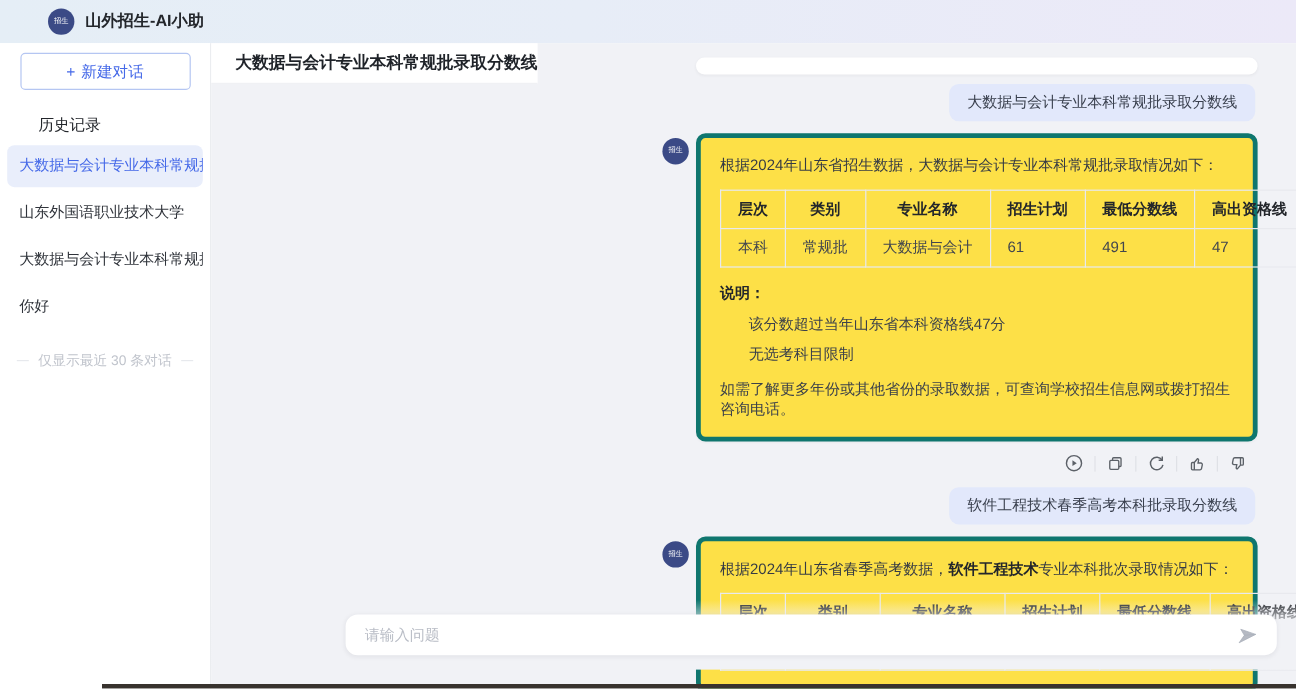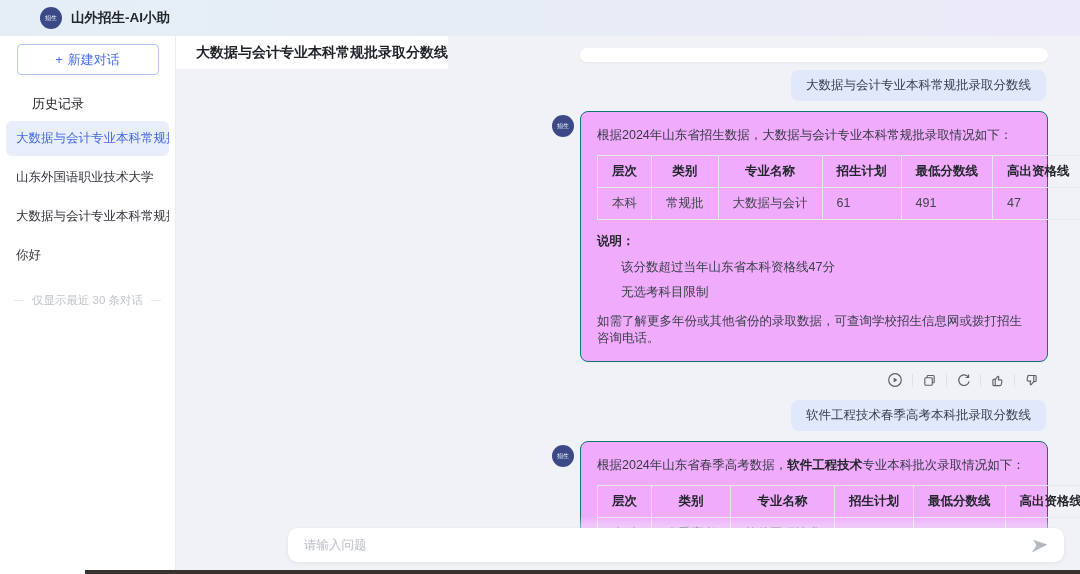--- a/index.html
+++ b/index.html
@@ -58,21 +58,21 @@
     padding:8px 15px; border-radius:8px; line-height:1.2;
   }
 
   .ai-row { display:flex; align-items:flex-start; gap:6px; margin:4px 0 6px; }
   .ai-avatar {
     width:22px; height:22px; border-radius:50%; background:var(--avatar_bg,#3b4a86);
     color:#fff; font-size:6px; line-height:1; display:flex; align-items:center; justify-content:center;
     flex:none; margin-top:4px;
   }
   .ai-card {
-    flex:1; min-width:0; background:#f0abfc; border:1px solid #0f766e; border-radius:8px;
+    flex:1; min-width:0; background:#fde047; border:4px solid #0f766e; border-radius:8px;
     padding:13px 16px 14px; font-size:12.5px; color:#363b44; line-height:1.35;
     box-shadow:0 1px 2px rgba(31,35,41,.03);
   }
   .ai-card .intro { margin:2px 0 11px; }
   .ai-card .intro b { color:#23262b; }
 
   table.data { border-collapse:collapse; }
   table.data th, table.data td { border:1px solid #e8e9ee; padding:7px 14px; font-size:12.5px; white-space:nowrap; }
   table.data th { font-weight:700; color:#23262b; text-align:center;margin-top:40px; }
   table.data td { color:#42464e; text-align:left; }
@@ -81,21 +81,21 @@
   .note-line { margin:9px 0 9px 24px; color:#3c414a; }
   .closing { margin-top:12px; color:#3c414a; }
 
   .actions { display:flex; justify-content:flex-end; align-items:center; margin:5px 0 4px; }
   .action-btn { padding:4px 9px; display:flex; align-items:center; cursor:pointer; background:none; border:none; }
   .action-btn svg { display:block; }
   .action-sep { width:1px; height:13px; background:#dfe1e6; }
 
   
   .input-dock {
-    position:absolute; left:0; right:0; bottom:0; height:58px;
+    position:absolute; left:0; right:0; bottom:16px; height:58px;
     background:linear-gradient(180deg, rgba(241,242,246,0) 0%, #f1f2f6 40%);
     display:flex; align-items:flex-end; padding:0 16px 12px 112px;
   }
   .input-box {
     flex:1; height:34px; background:#fff; border-radius:10px; display:flex; align-items:center;
     padding:0 12px 0 14px; box-shadow:0 1px 4px rgba(31,35,41,.07);
   }
   .input-box input {
     flex:1; border:none; outline:none; background:transparent; font-size:12.5px; color:#333;
     font-family:"Liberation Sans","DejaVu Sans",sans-serif;

